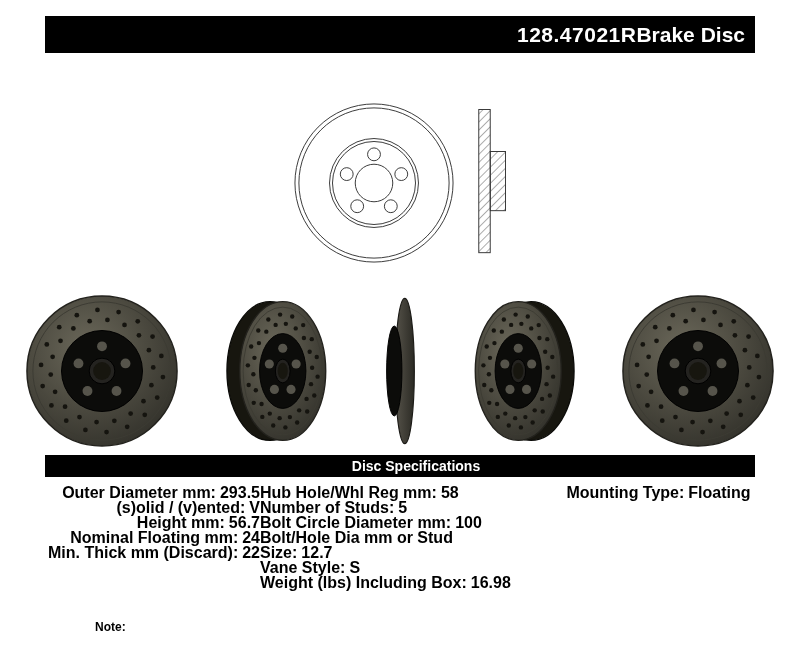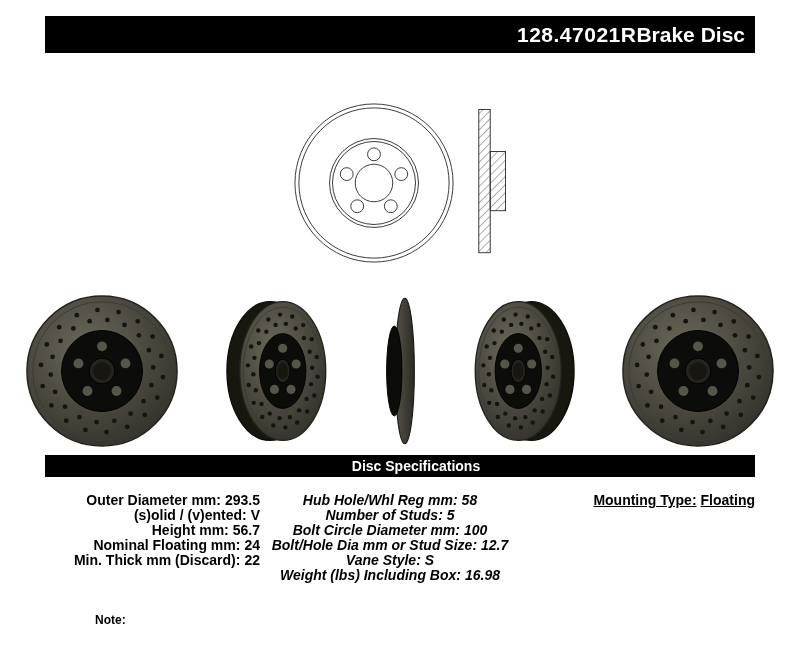--- a/index.html
+++ b/index.html
@@ -27,24 +27,24 @@
     display:flex;justify-content:space-between;align-items:center;
     margin:26px -22px 0 -22px;height:156px;
   }
   .photo{line-height:0;}
 
   .spec-bar{
     background:#000;color:#fff;text-align:center;
     font-size:14px;height:22px;line-height:22px;margin-top:6px;padding-left:32px;
   }
 
-  .spec-cols{display:flex;margin-top:16px;font-size:14px;line-height:15px;}
+  .spec-cols{display:flex;margin-top:8px;font-size:16px;line-height:15px;}
   .col-left{flex:0 0 215px;text-align:right;}
-  .col-mid{flex:1;text-align:center;font-style:italic;}
-  .col-right{flex:0 0 235px;text-align:right;padding-left:42px;box-sizing:border-box;text-decoration:underline;}
+  .col-mid{flex:1;}
+  .col-right{flex:0 0 235px;text-align:center;padding-left:42px;box-sizing:border-box;}
   .spec-row .val{margin-left:4px;}
 
   .note{margin:30px 0 16px 50px;font-size:12px;}
 </style>
 </head>
 <body>
 
 <div class="page">
 
   <div class="header-bar">

